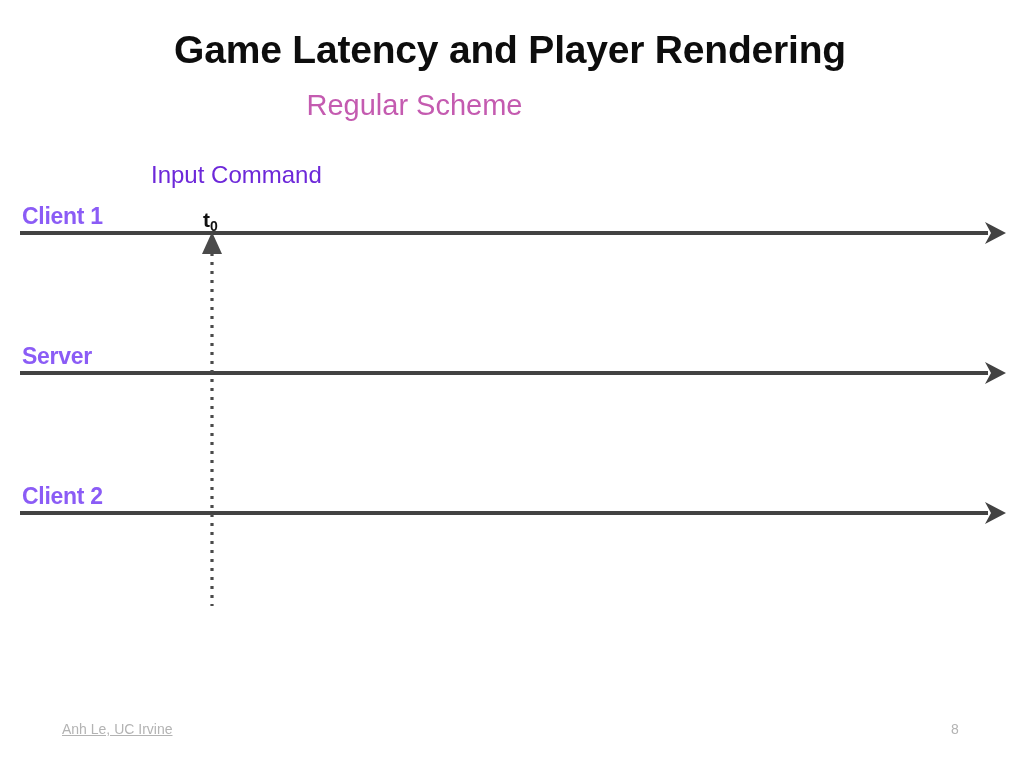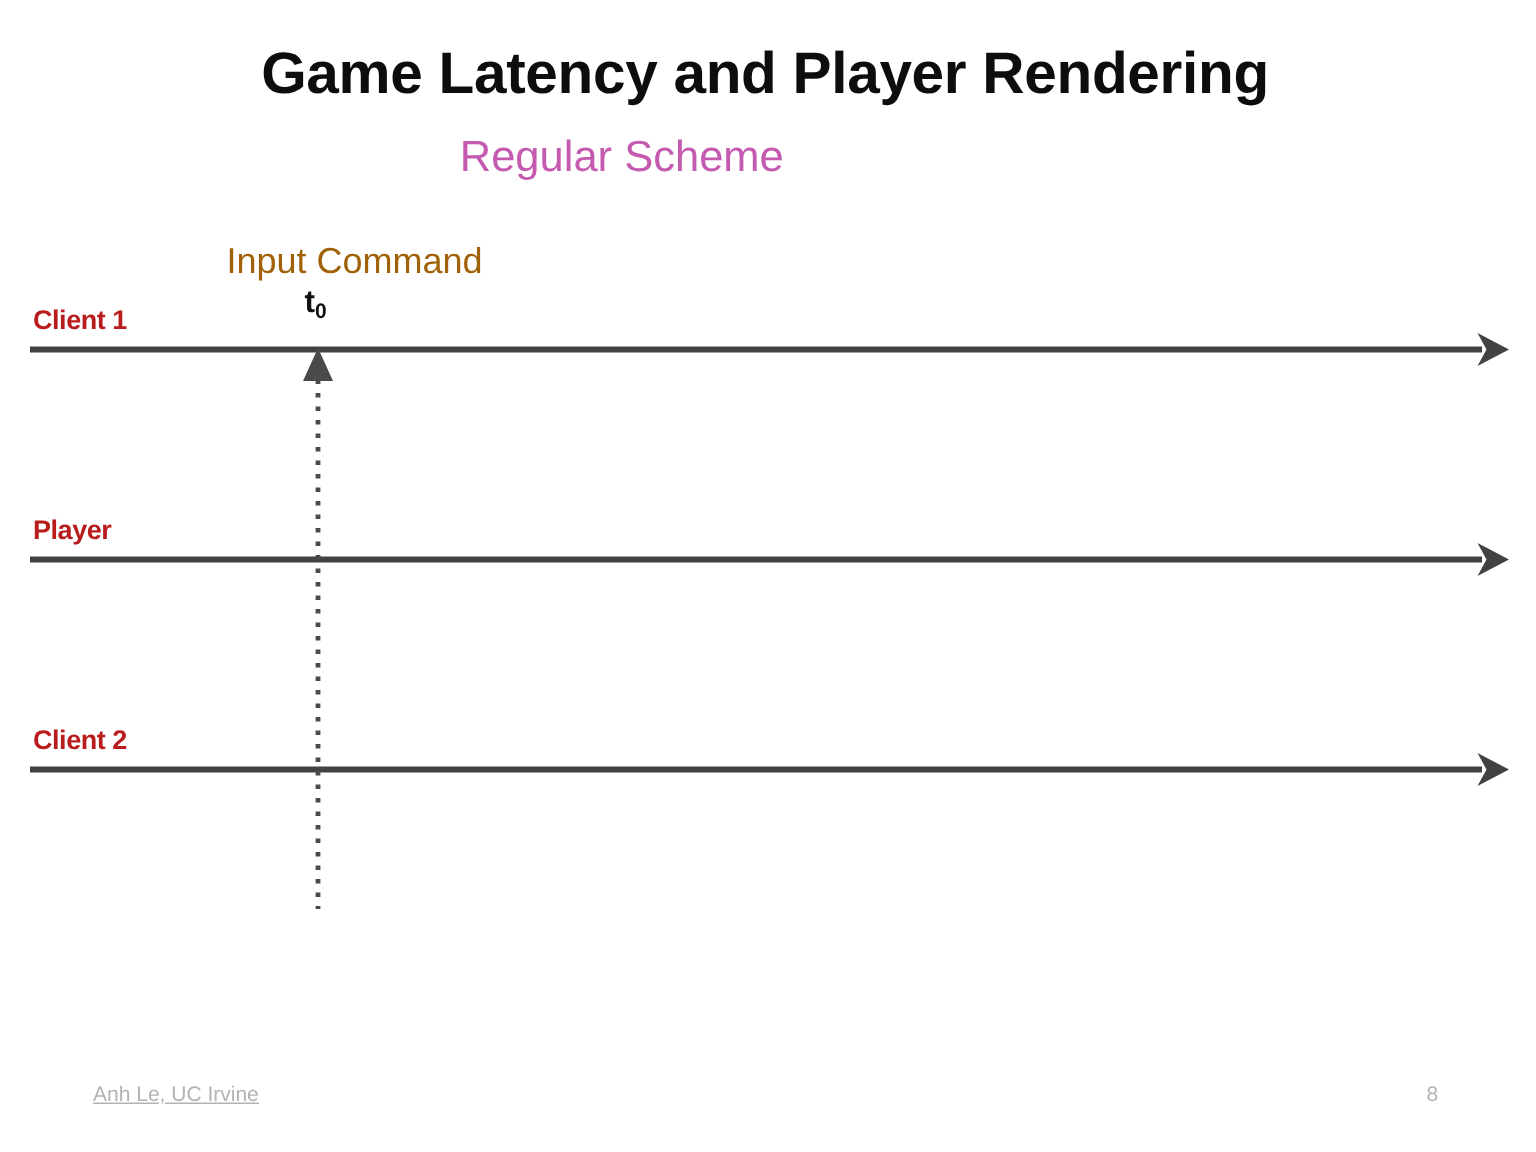--- a/index.html
+++ b/index.html
@@ -50,32 +50,32 @@
   #diagram {
     position: absolute;
     left: 0;
     top: 0;
     width: 1024px;
     height: 768px;
   }
 
   .lane-label {
     position: absolute;
-    font-size: 18px;
+    font-size: 23px;
     font-weight: bold;
-    color: #b91c1c;
+    color: #8b5cf6;
     white-space: nowrap;
     letter-spacing: -0.3px;
   }
 
   .annotation {
     position: absolute;
     font-size: 24px;
     font-weight: normal;
-    color: #a16207;
+    color: #6d28d9;
     white-space: nowrap;
   }
 
   .tick-label {
     position: absolute;
     font-size: 21px;
     font-weight: bold;
     color: #111111;
     white-space: nowrap;
   }
@@ -109,27 +109,27 @@
 <div id="slide">
 
   <div id="title">Game Latency and Player Rendering</div>
 
   <div id="subtitle">Regular Scheme</div>
 
   <div id="diagram">
 
     <div class="lane-label" style="left:22px; top:203px;">Client 1</div>
 
-    <div class="lane-label" style="left:22px; top:343px;">Player</div>
+    <div class="lane-label" style="left:22px; top:343px;">Server</div>
 
     <div class="lane-label" style="left:22px; top:483px;">Client 2</div>
 
     <div class="annotation" style="left:151px; top:161px;">Input Command</div>
 
-    <div class="tick-label" style="left:203px; top:190px;"><span>t</span><sub>0</sub></div>
+    <div class="tick-label" style="left:203px; top:208px;"><span>t</span><sub>0</sub></div>
 
     <svg width="1024" height="768" style="position:absolute; left:0; top:0;">
 
       <g>
         <line x1="20" y1="233" x2="988" y2="233" stroke="#424242" stroke-width="4"></line>
         <path d="M 985 222 L 1006 233 L 985 244 L 991 233 Z" fill="#424242"></path>
       </g>
 
       <g>
         <line x1="20" y1="373" x2="988" y2="373" stroke="#424242" stroke-width="4"></line>

